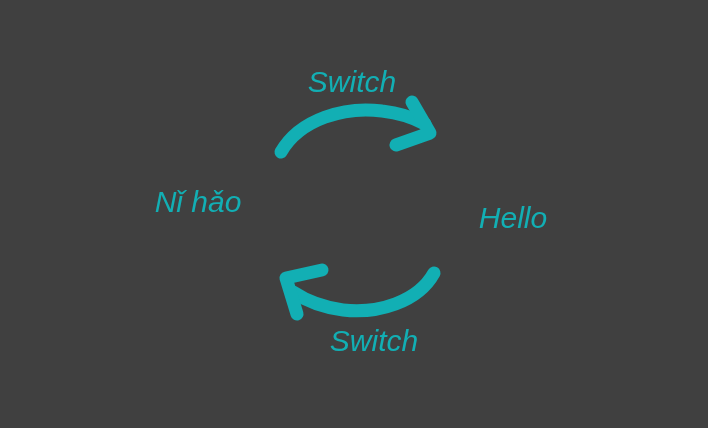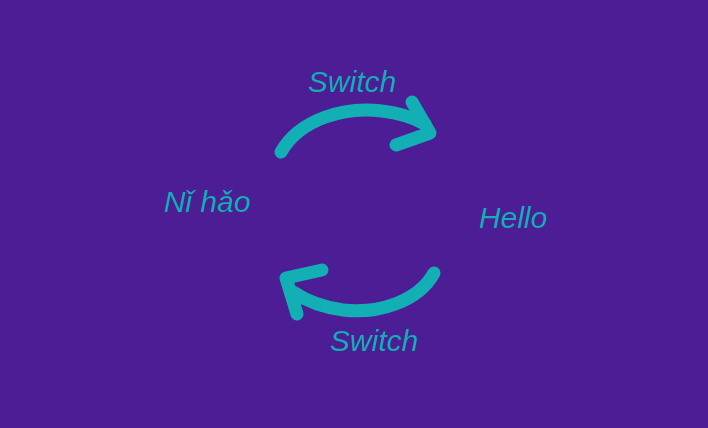--- a/index.html
+++ b/index.html
@@ -8,21 +8,21 @@
     padding: 0;
     background: #ffffff;
   }
   body {
     font-family: "Liberation Sans", sans-serif;
   }
   #stage {
     position: relative;
     width: 708px;
     height: 428px;
-    background: #4c1d95;
+    background: #404040;
     overflow: hidden;
   }
   #cycle-svg {
     position: absolute;
     left: 0;
     top: 0;
     width: 708px;
     height: 428px;
     display: block;
   }
@@ -33,21 +33,21 @@
     font-weight: 400;
     font-size: 30px;
     line-height: 1;
     color: #12AFB4;
     white-space: nowrap;
     letter-spacing: 0px;
     transform: translate(-50%, -50%);
     -webkit-font-smoothing: antialiased;
   }
   #label-switch-top   { left: 352px; top: 82px; }
-  #label-node-left    { left: 207px; top: 202px; }
+  #label-node-left    { left: 198px; top: 202px; }
   #label-node-right   { left: 513px; top: 202px; margin-top: 16px; }
   #label-switch-bottom{ left: 374px; top: 341px; }
 </style>
 </head>
 <body>
 
 <div id="stage">
 
   <svg id="cycle-svg" viewBox="0 0 708 428" xmlns="http://www.w3.org/2000/svg" aria-hidden="true">
 

